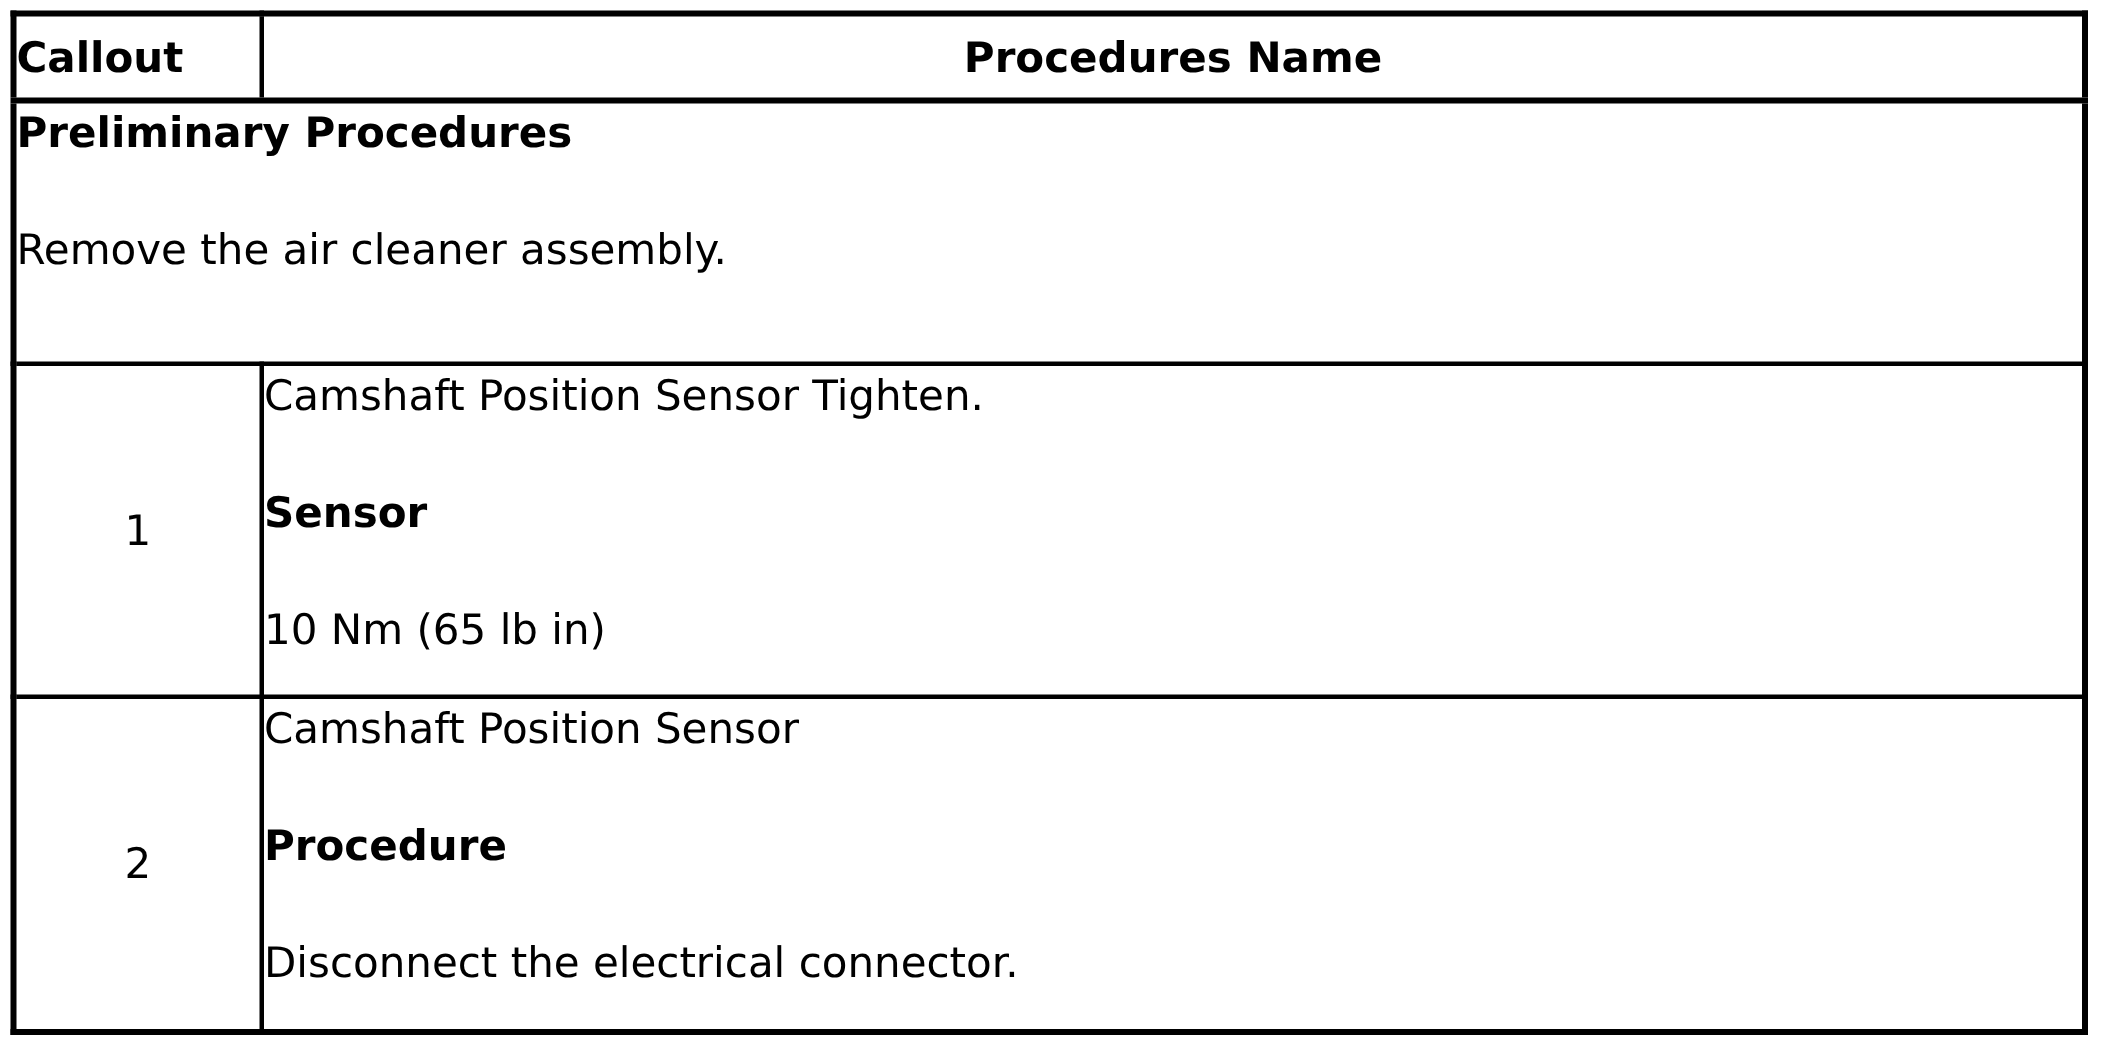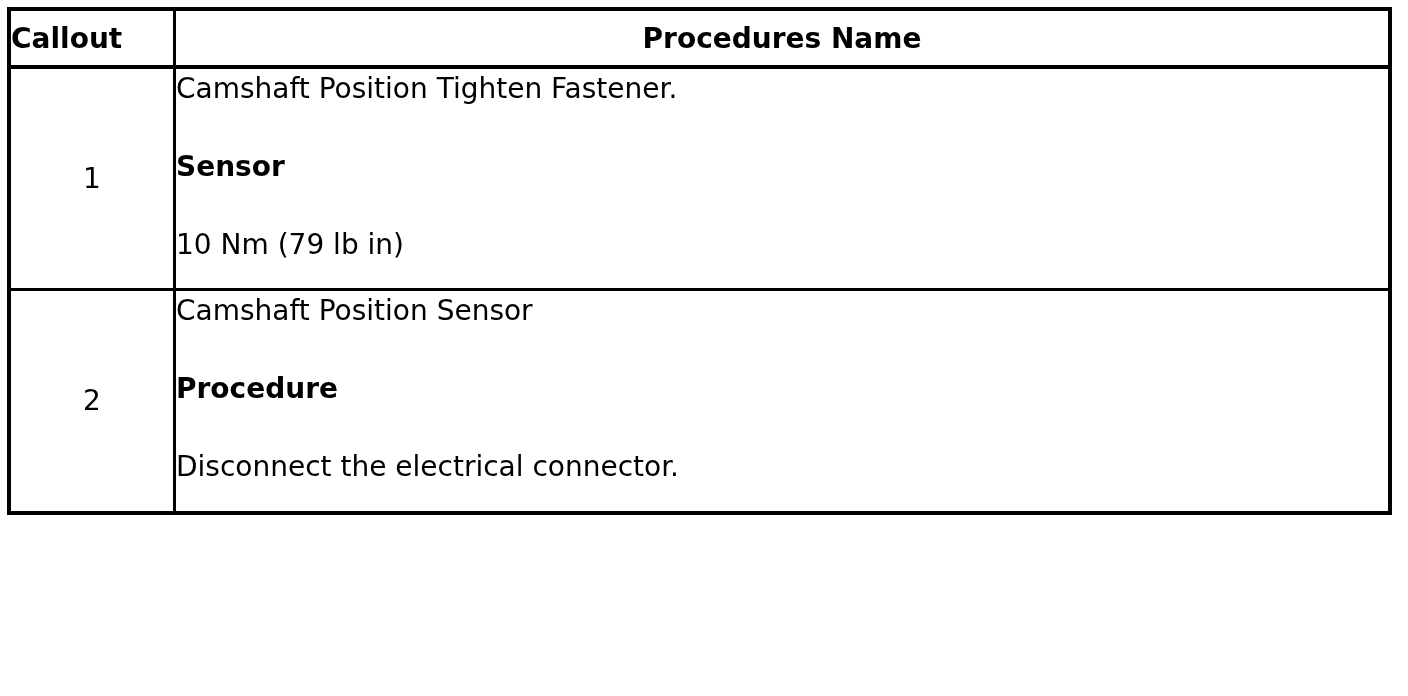--- a/index.html
+++ b/index.html
@@ -76,27 +76,33 @@
 </head>
 <body>
 
 <table class="callout-table">
   <tbody>
     <tr class="header-row">
       <th class="callout-head">Callout</th>
       <th class="component-head">Procedures Name</th>
     </tr>
 
+    <tr class="prelim-row">
+      <td class="prelim-cell" colspan="2">
+        <p class="cell-line bold">Preliminary Procedures</p>
+        <p class="cell-line">Remove the air cleaner assembly.</p>
+      </td>
+    </tr>
 
     <tr class="item-row-1">
       <td class="callout-cell">1</td>
       <td class="component-cell">
-        <p class="cell-line">Camshaft Position Tighten Fastener.</p>
+        <p class="cell-line">Camshaft Position Sensor Tighten.</p>
         <p class="cell-line bold">Sensor</p>
-        <p class="cell-line">10 Nm (79 lb in)</p>
+        <p class="cell-line">10 Nm (65 lb in)</p>
       </td>
     </tr>
 
     <tr class="item-row-2">
       <td class="callout-cell">2</td>
       <td class="component-cell">
         <p class="cell-line">Camshaft Position Sensor</p>
         <p class="cell-line bold">Procedure</p>
         <p class="cell-line">Disconnect the electrical connector.</p>
       </td>

